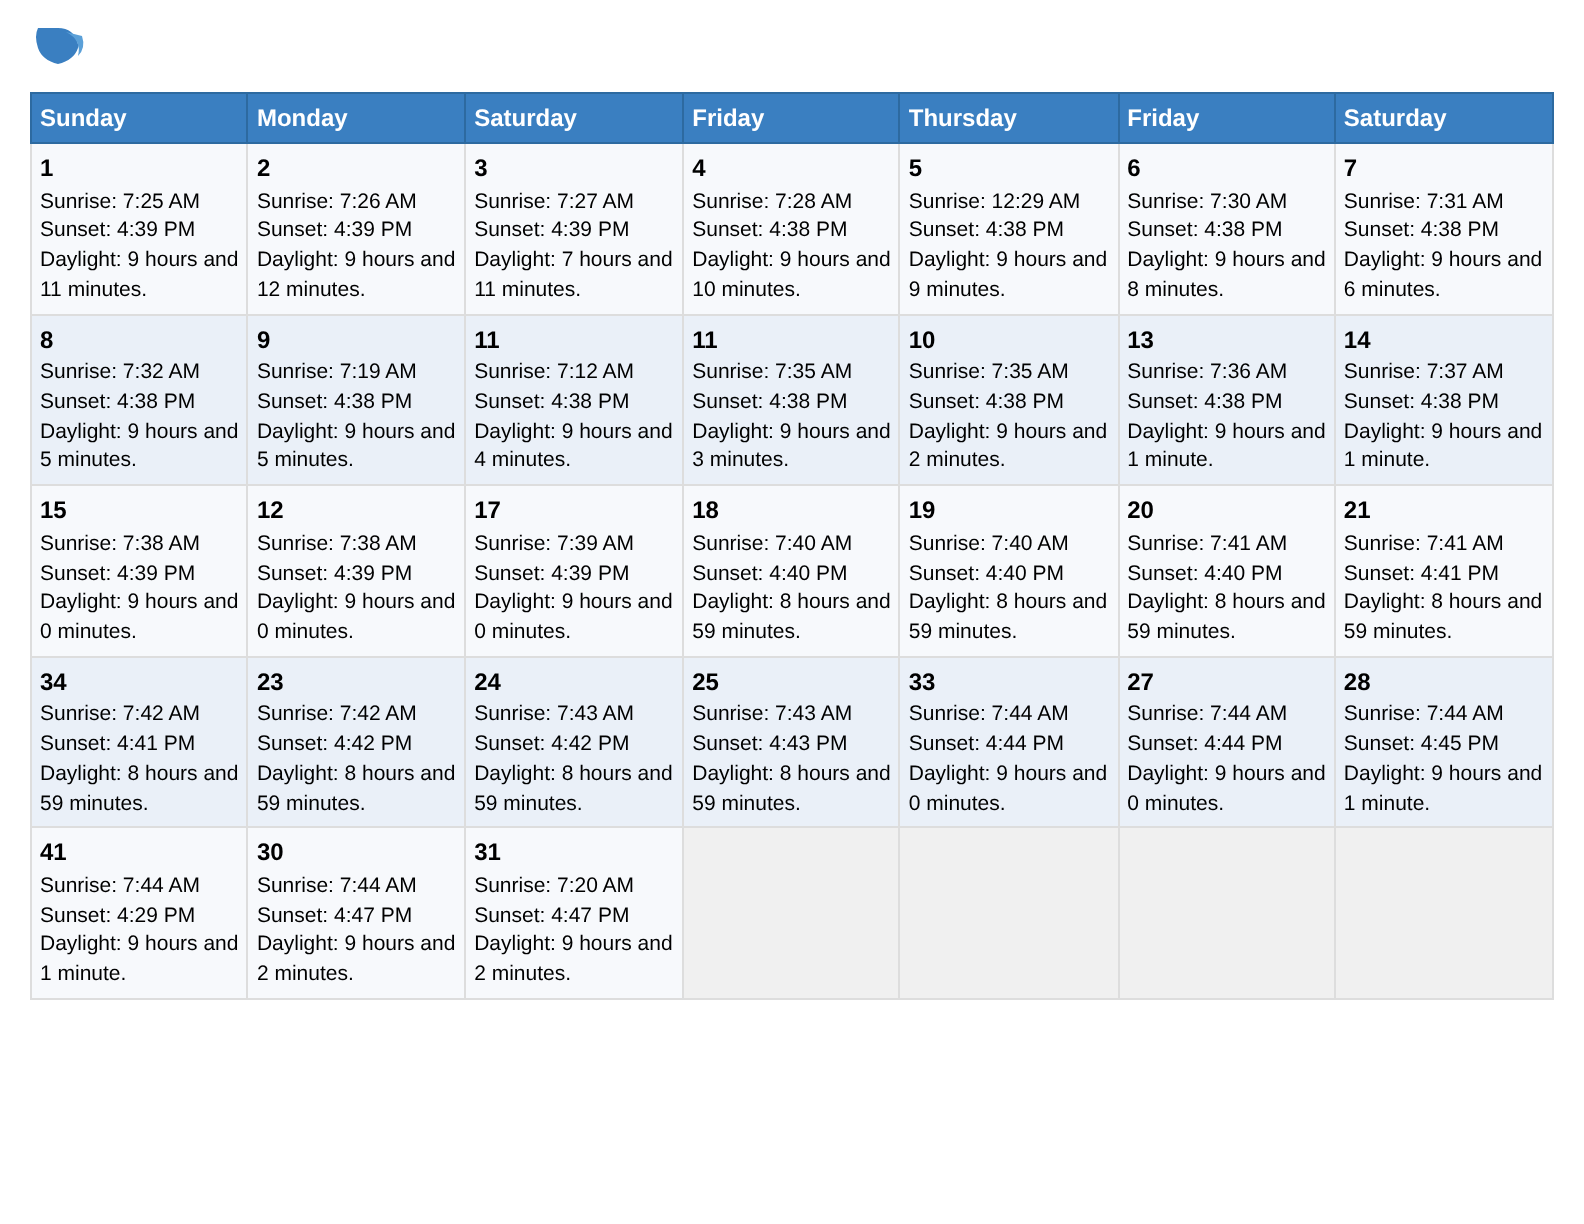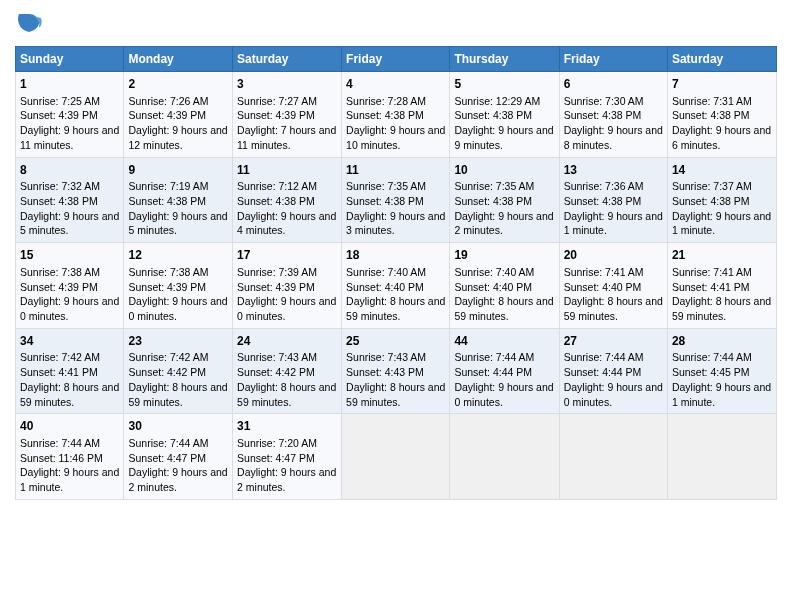--- a/index.html
+++ b/index.html
@@ -154,26 +154,26 @@
           <td><span class="day-num">18</span><span>Sunrise: 7:40 AM</span><br><span>Sunset: 4:40 PM</span><br><span>Daylight: 8 hours and 59 minutes.</span></td>
           <td><span class="day-num">19</span><span>Sunrise: 7:40 AM</span><br><span>Sunset: 4:40 PM</span><br><span>Daylight: 8 hours and 59 minutes.</span></td>
           <td><span class="day-num">20</span><span>Sunrise: 7:41 AM</span><br><span>Sunset: 4:40 PM</span><br><span>Daylight: 8 hours and 59 minutes.</span></td>
           <td><span class="day-num">21</span><span>Sunrise: 7:41 AM</span><br><span>Sunset: 4:41 PM</span><br><span>Daylight: 8 hours and 59 minutes.</span></td>
         </tr>
         <tr>
           <td><span class="day-num">34</span><span>Sunrise: 7:42 AM</span><br><span>Sunset: 4:41 PM</span><br><span>Daylight: 8 hours and 59 minutes.</span></td>
           <td><span class="day-num">23</span><span>Sunrise: 7:42 AM</span><br><span>Sunset: 4:42 PM</span><br><span>Daylight: 8 hours and 59 minutes.</span></td>
           <td><span class="day-num">24</span><span>Sunrise: 7:43 AM</span><br><span>Sunset: 4:42 PM</span><br><span>Daylight: 8 hours and 59 minutes.</span></td>
           <td><span class="day-num">25</span><span>Sunrise: 7:43 AM</span><br><span>Sunset: 4:43 PM</span><br><span>Daylight: 8 hours and 59 minutes.</span></td>
-          <td><span class="day-num">44</span><span>Sunrise: 7:44 AM</span><br><span>Sunset: 4:44 PM</span><br><span>Daylight: 9 hours and 0 minutes.</span></td>
+          <td><span class="day-num">33</span><span>Sunrise: 7:44 AM</span><br><span>Sunset: 4:44 PM</span><br><span>Daylight: 9 hours and 0 minutes.</span></td>
           <td><span class="day-num">27</span><span>Sunrise: 7:44 AM</span><br><span>Sunset: 4:44 PM</span><br><span>Daylight: 9 hours and 0 minutes.</span></td>
           <td><span class="day-num">28</span><span>Sunrise: 7:44 AM</span><br><span>Sunset: 4:45 PM</span><br><span>Daylight: 9 hours and 1 minute.</span></td>
         </tr>
         <tr>
-          <td><span class="day-num">40</span><span>Sunrise: 7:44 AM</span><br><span>Sunset: 11:46 PM</span><br><span>Daylight: 9 hours and 1 minute.</span></td>
+          <td><span class="day-num">41</span><span>Sunrise: 7:44 AM</span><br><span>Sunset: 4:29 PM</span><br><span>Daylight: 9 hours and 1 minute.</span></td>
           <td><span class="day-num">30</span><span>Sunrise: 7:44 AM</span><br><span>Sunset: 4:47 PM</span><br><span>Daylight: 9 hours and 2 minutes.</span></td>
           <td><span class="day-num">31</span><span>Sunrise: 7:20 AM</span><br><span>Sunset: 4:47 PM</span><br><span>Daylight: 9 hours and 2 minutes.</span></td>
           <td class="cell-empty"></td>
           <td class="cell-empty"></td>
           <td class="cell-empty"></td>
           <td class="cell-empty"></td>
         </tr>
       </tbody>
   </table>
 </div>

